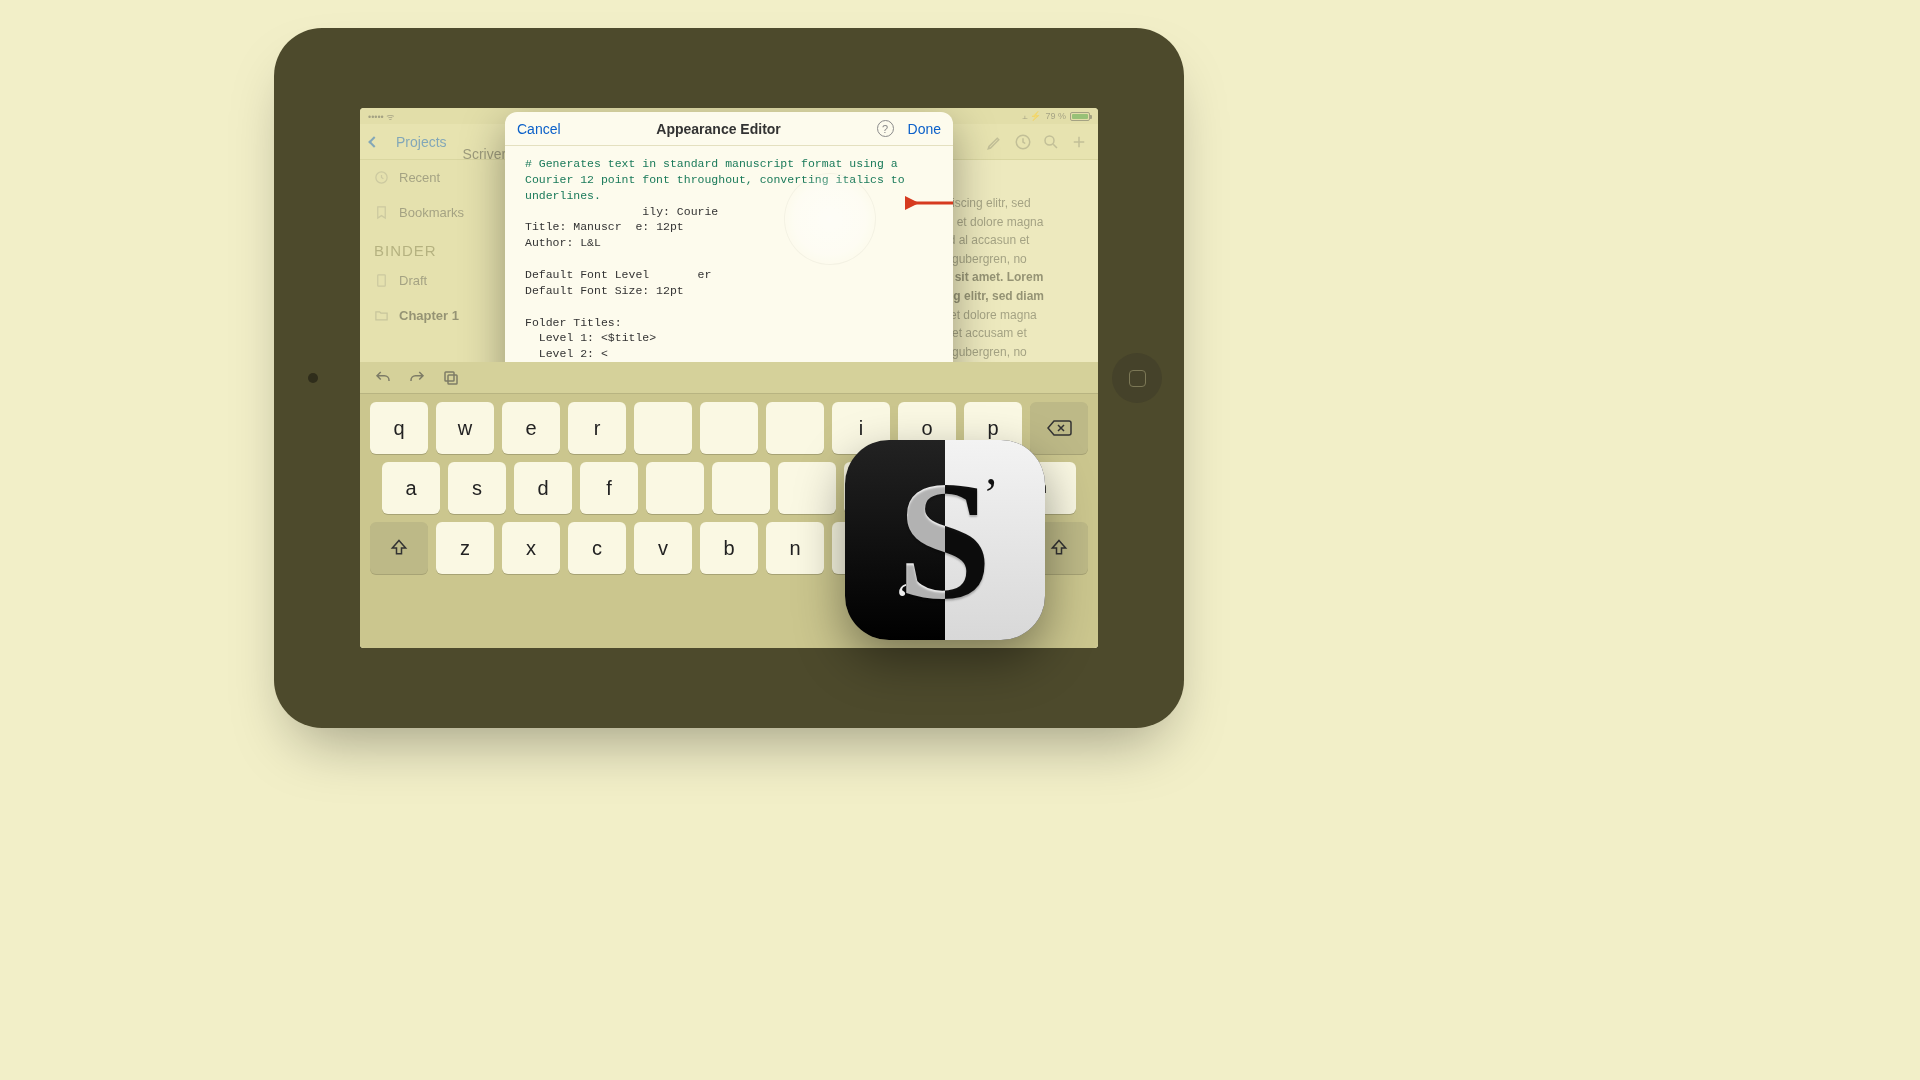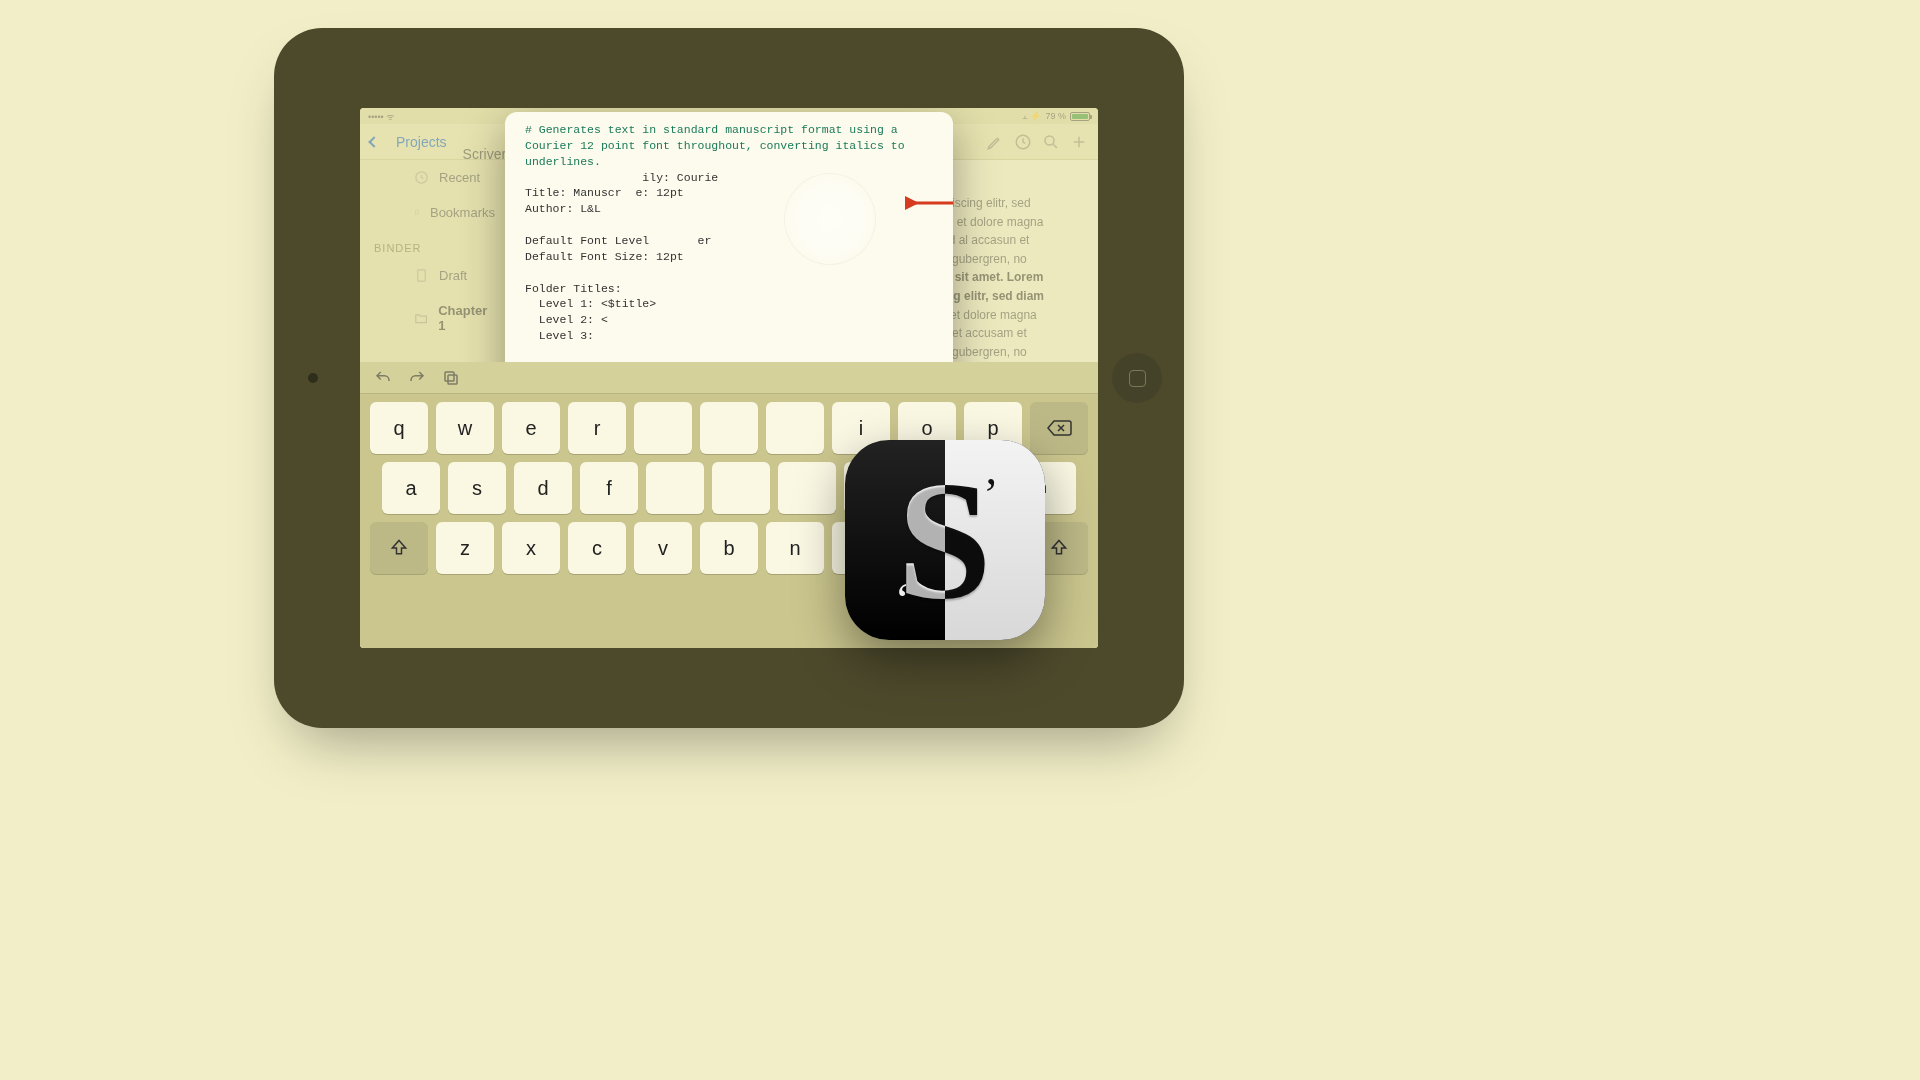--- a/index.html
+++ b/index.html
@@ -63,24 +63,24 @@
   .toolbar .title1 { color:#444; font-weight:500; font-size:14px; margin-left:6px;margin-top:24px;}
   .toolbar .flex { flex:1; }
   .tb-icon { width:18px; height:18px; opacity:.55; }
 
   .app-body { display:flex; height:calc(100% - 52px); }
   .sidebar {
     width:150px; background:#e4e0b3; border-right:1px solid #cbc796;
     font-size:13px; color:#555;
   }
   .side-item {
-    display:flex; align-items:center; gap:10px; padding:10px 14px;margin-left:40px;
+    display:flex; align-items:center; gap:10px; padding:10px 14px;
   }
   .side-item.bold { font-weight:600; color:#333; }
-  .side-head { font-size:11px; letter-spacing:1px; color:#7b784f; padding:12px 14px 4px; }
+  .side-head { font-size:15px; letter-spacing:1px; color:#7b784f; padding:12px 14px 4px; }
   .sb-icon { width:15px; height:15px; opacity:.5; }
 
   .main { flex:1; background:#f5f2d7; padding:34px 26px; font-size:12px; color:#555; line-height:1.55; }
   .main p.bold { font-weight:700; color:#333; }
 
   
   .modal {
     position:absolute; left:145px; top:4px; width:448px; height:360px;
     background:#fdfbed; border-radius:12px; box-shadow:0 14px 44px rgba(0,0,0,0.35);
     z-index:40; overflow:hidden;
@@ -245,20 +245,28 @@
           <p>os et accusam et</p>
           <p>sd gubergren, no</p>
           <p>lor sit amet.</p>
         </div>
       </div>
     </div>
 
     <div class="tint"></div>
 
     <div class="modal">
+      <div class="modal-bar">
+        <span class="lnk">Cancel</span>
+        <span class="mtitle">Appearance Editor</span>
+        <span class="side">
+          <span class="help">?</span>
+          <span class="lnk">Done</span>
+        </span>
+      </div>
       <div class="editor-text"><span class="comment"># Generates text in standard manuscript format using a Courier 12 point font throughout, converting italics to underlines.</span>
                  <span>ily: Courie</span>
 <span>Title: Manuscr</span>  <span>e: 12pt</span>
 <span>Author: L&amp;L</span>
 
 <span>Default Font Level       er</span>
 <span>Default Font Size: 12pt</span>
 
 <span>Folder Titles:</span>
 <span>  Level 1: &lt;$title&gt;</span>

